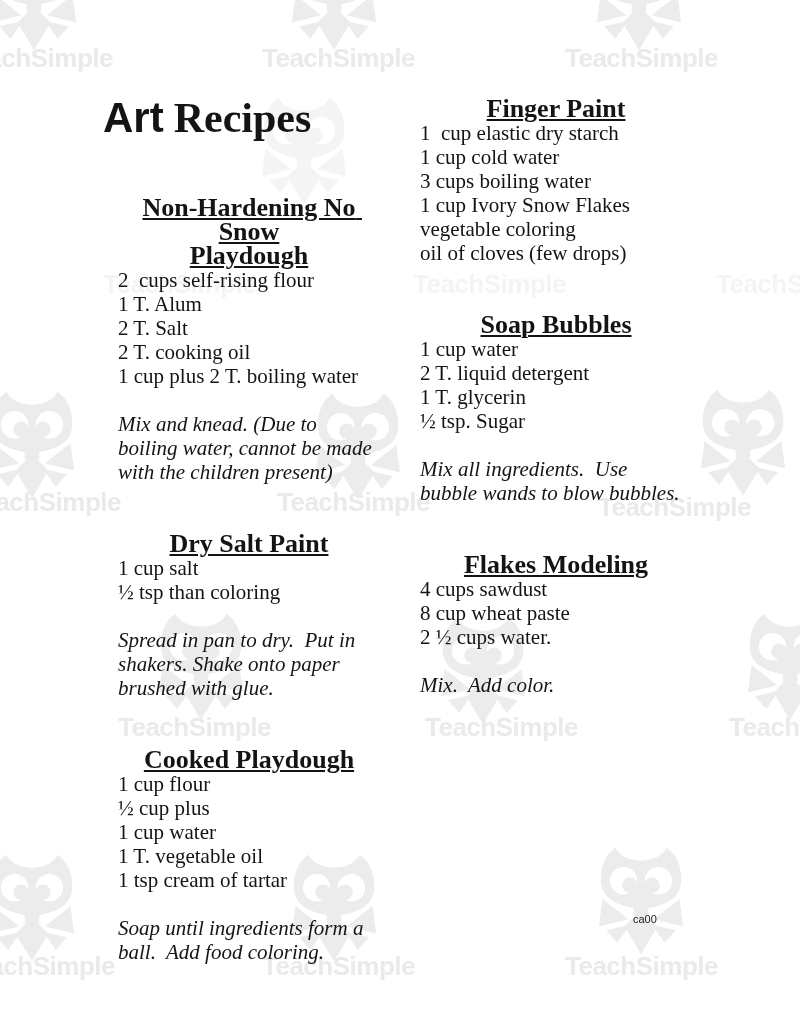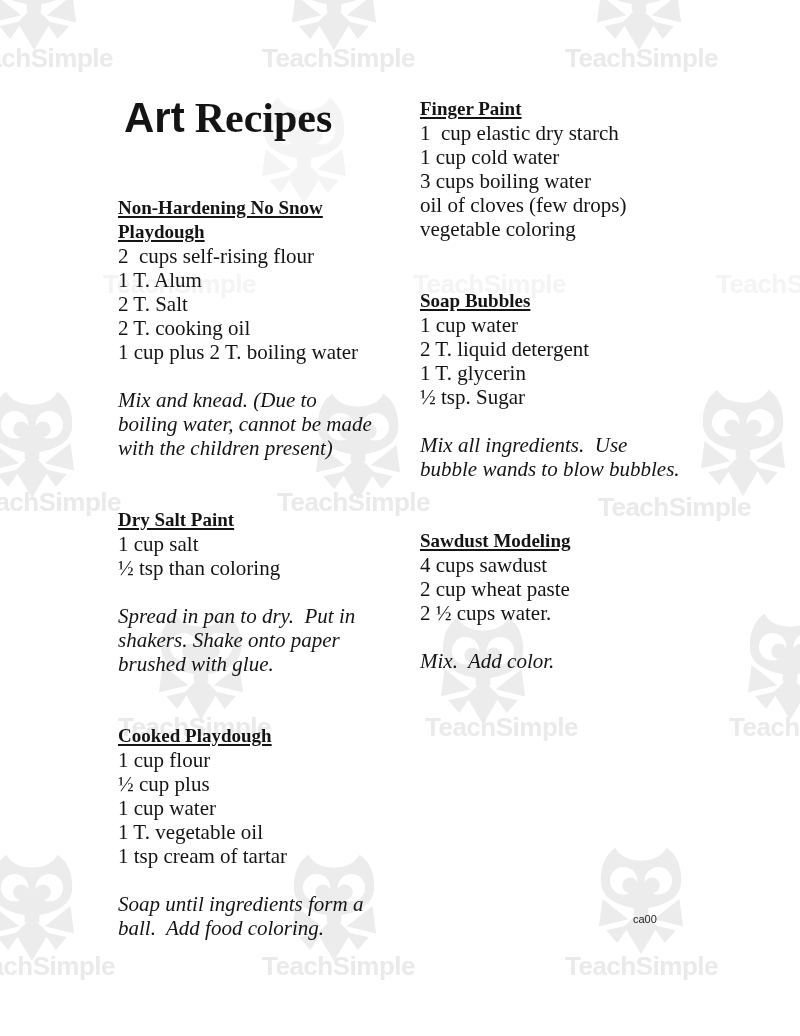--- a/index.html
+++ b/index.html
@@ -18,33 +18,33 @@
   .wm-text{
     position:absolute;
     font-family:"Liberation Sans","DejaVu Sans",sans-serif;
     font-weight:700;font-size:26px;line-height:26px;
     letter-spacing:-0.5px;color:#eaeaea;white-space:nowrap;
   }
   .wm-faint{color:#f4f4f4;}
   
   #content{position:absolute;inset:0;z-index:1;}
   #page-title{
-    position:absolute;left:124px;top:95px;margin:0;
+    position:absolute;left:103px;top:95px;margin:0;
     font-size:42px;line-height:46px;font-weight:bold;white-space:nowrap;
   }
   .title-sans{font-family:"Liberation Sans","DejaVu Sans",sans-serif;}
   .title-serif{font-family:"Liberation Serif","DejaVu Serif",serif;margin-left:10px;}
   .column{position:absolute;}
   #left-column{left:118px;top:141px;width:262px;}
   #left-column .recipe:first-child{margin-top:55px;}
   #right-column{left:420px;top:97px;width:272px;}
   .recipe + .recipe{margin-top:48px;}
   .recipe-title{
-    margin:0;font-size:19px;line-height:24px;font-weight:bold;
-    text-decoration:underline;
+    margin:0;font-size:26px;line-height:24px;font-weight:bold;
+    text-align:center;text-decoration:underline;
     text-decoration-thickness:2px;text-underline-offset:2px;
     white-space:pre-wrap;
   }
   .ingredient{font-size:21px;line-height:24px;white-space:pre-wrap;}
   .instructions{
     margin:24px 0 0 0;font-size:21px;line-height:24px;
     font-style:italic;white-space:pre-wrap;width:300px;
   }
   #doc-code{
     position:absolute;left:633px;top:913px;
@@ -312,42 +312,43 @@
 ball.  Add food coloring.</p>
   </section>
 </div>
     <div id="right-column" class="column">
   <section class="recipe">
     <h2 class="recipe-title">Finger Paint</h2>
     <div class="ingredients">
             <div class="ingredient">1  cup elastic dry starch</div>
             <div class="ingredient">1 cup cold water</div>
             <div class="ingredient">3 cups boiling water</div>
+            <div class="ingredient">1 cup Ivory Snow Flakes</div>
+            <div class="ingredient">vegetable coloring</div>
             <div class="ingredient">oil of cloves (few drops)</div>
-            <div class="ingredient">vegetable coloring</div>
           </div>
   </section>
 
   <section class="recipe">
     <h2 class="recipe-title">Soap Bubbles</h2>
     <div class="ingredients">
             <div class="ingredient">1 cup water</div>
             <div class="ingredient">2 T. liquid detergent</div>
             <div class="ingredient">1 T. glycerin</div>
             <div class="ingredient">½ tsp. Sugar</div>
           </div>
     <p class="instructions">Mix all ingredients.  Use
 bubble wands to blow bubbles.</p>
   </section>
 
   <section class="recipe">
-    <h2 class="recipe-title">Sawdust Modeling</h2>
+    <h2 class="recipe-title">Flakes Modeling</h2>
     <div class="ingredients">
             <div class="ingredient">4 cups sawdust</div>
-            <div class="ingredient">2 cup wheat paste</div>
+            <div class="ingredient">8 cup wheat paste</div>
             <div class="ingredient">2 ½ cups water.</div>
           </div>
     <p class="instructions">Mix.  Add color.</p>
   </section>
 </div>
 
     <div id="doc-code">ca00</div>
   </div>
 </div>
 

